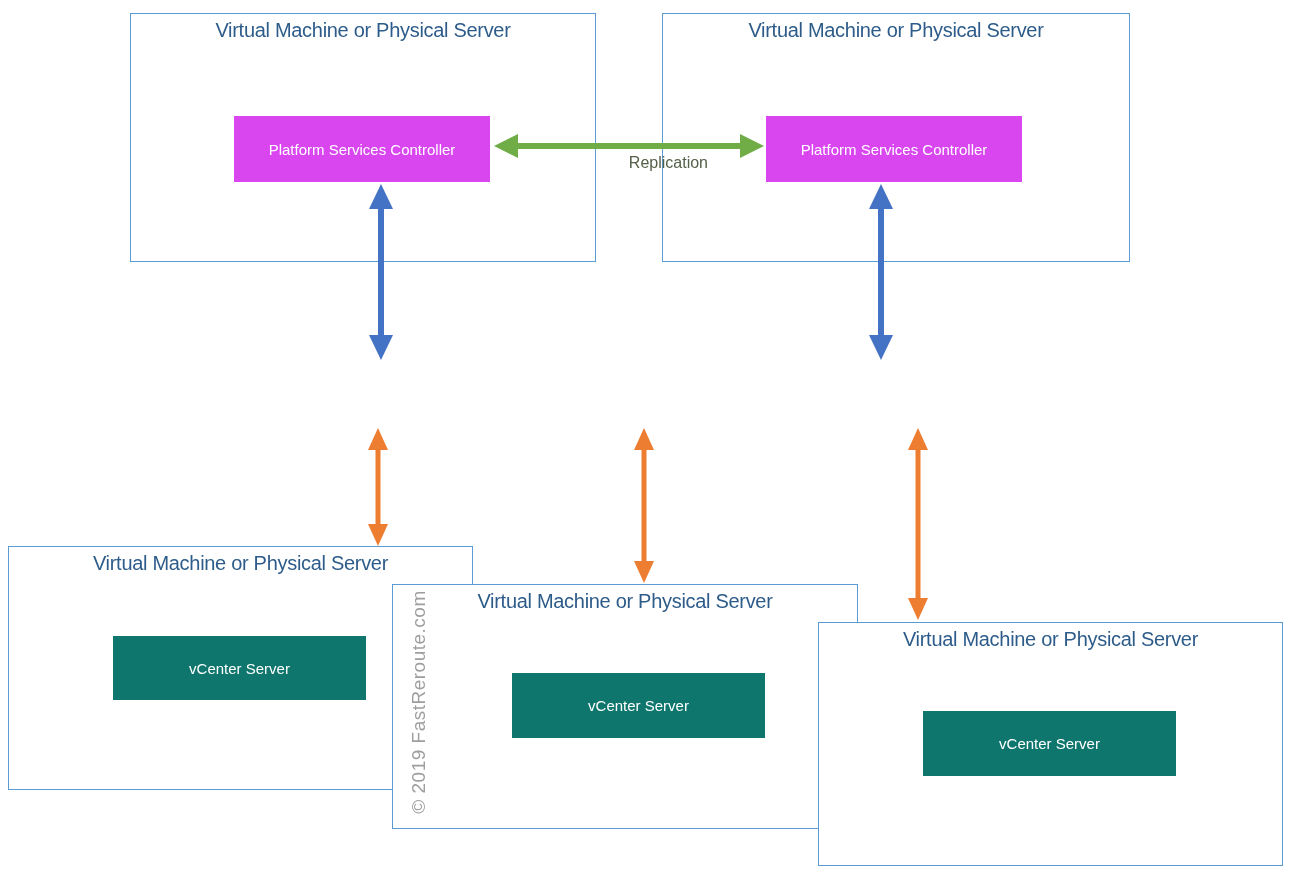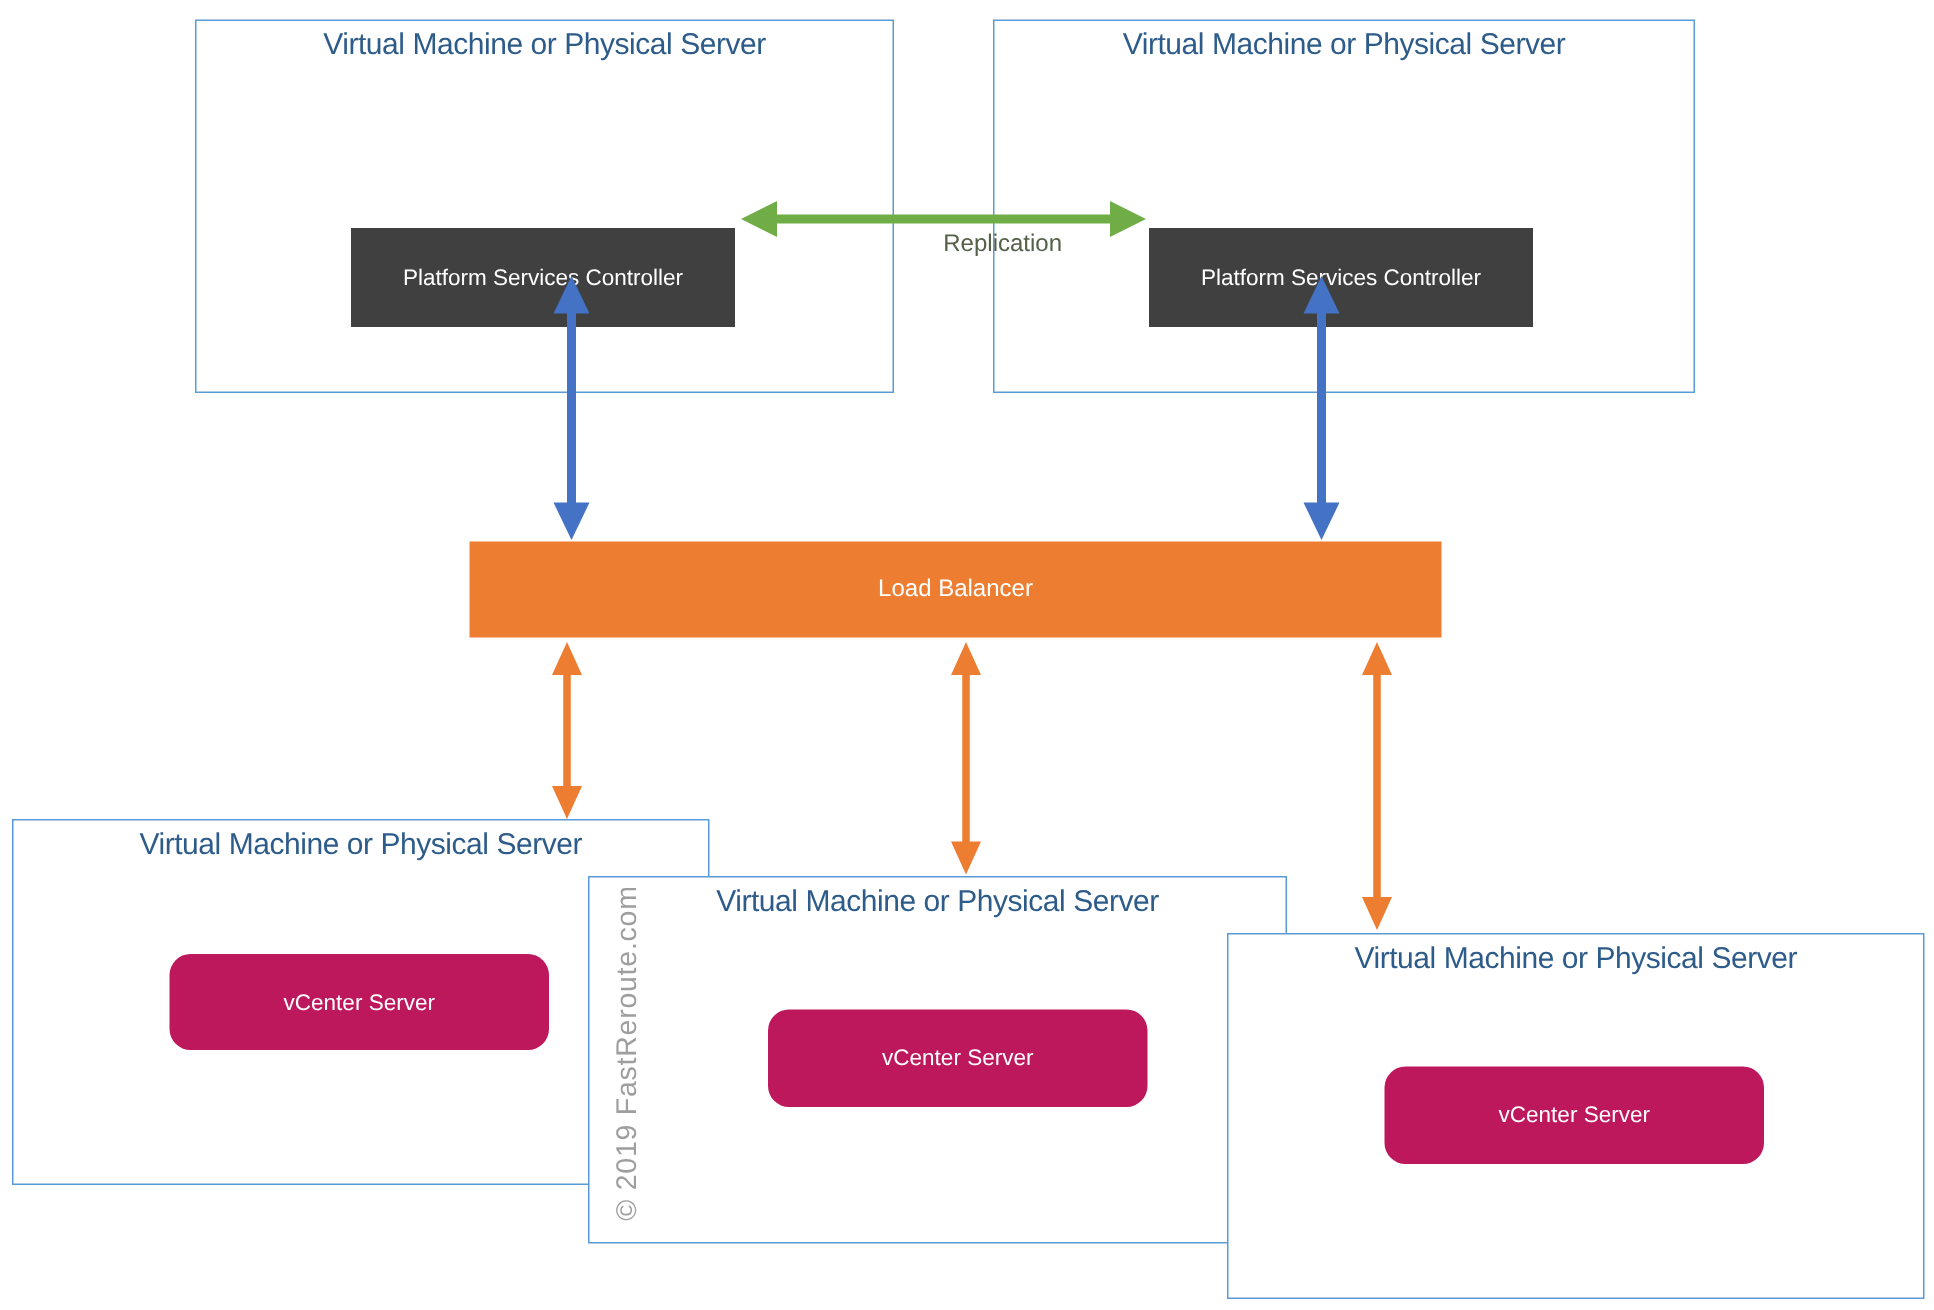--- a/index.html
+++ b/index.html
@@ -29,22 +29,22 @@
   }
   .component {
     position: absolute;
     display: flex;
     align-items: center;
     justify-content: center;
     color: #ffffff;
     font-size: 15px;
     white-space: nowrap;
   }
-  .psc { background: #404040; margin-top: 36px; }
-  .vcenter { background: #be185d; border-radius: 14px; }
+  .psc { background: #d946ef; }
+  .vcenter { background: #0f766e; }
   #load-balancer {
     position: absolute;
     left: 313px; top: 361px;
     width: 648px; height: 64px;
     background: #ED7D31;
     display: flex;
     align-items: center;
     justify-content: center;
     color: #ffffff;
     font-size: 16px;
@@ -102,21 +102,20 @@
   <div class="server-box" id="box-tl">
     <div class="server-title">Virtual Machine or Physical Server</div>
     <div class="component psc" id="psc-left">Platform Services Controller</div>
   </div>
 
   <div class="server-box" id="box-tr">
     <div class="server-title">Virtual Machine or Physical Server</div>
     <div class="component psc" id="psc-right">Platform Services Controller</div>
   </div>
 
-  <div id="load-balancer">Load Balancer</div>
 
   <div class="server-box" id="box-bl">
     <div class="server-title">Virtual Machine or Physical Server</div>
     <div class="component vcenter" id="vc-left">vCenter Server</div>
   </div>
 
   <div class="server-box" id="box-bm">
     <div class="server-title">Virtual Machine or Physical Server</div>
     <div class="component vcenter" id="vc-mid">vCenter Server</div>
   </div>

